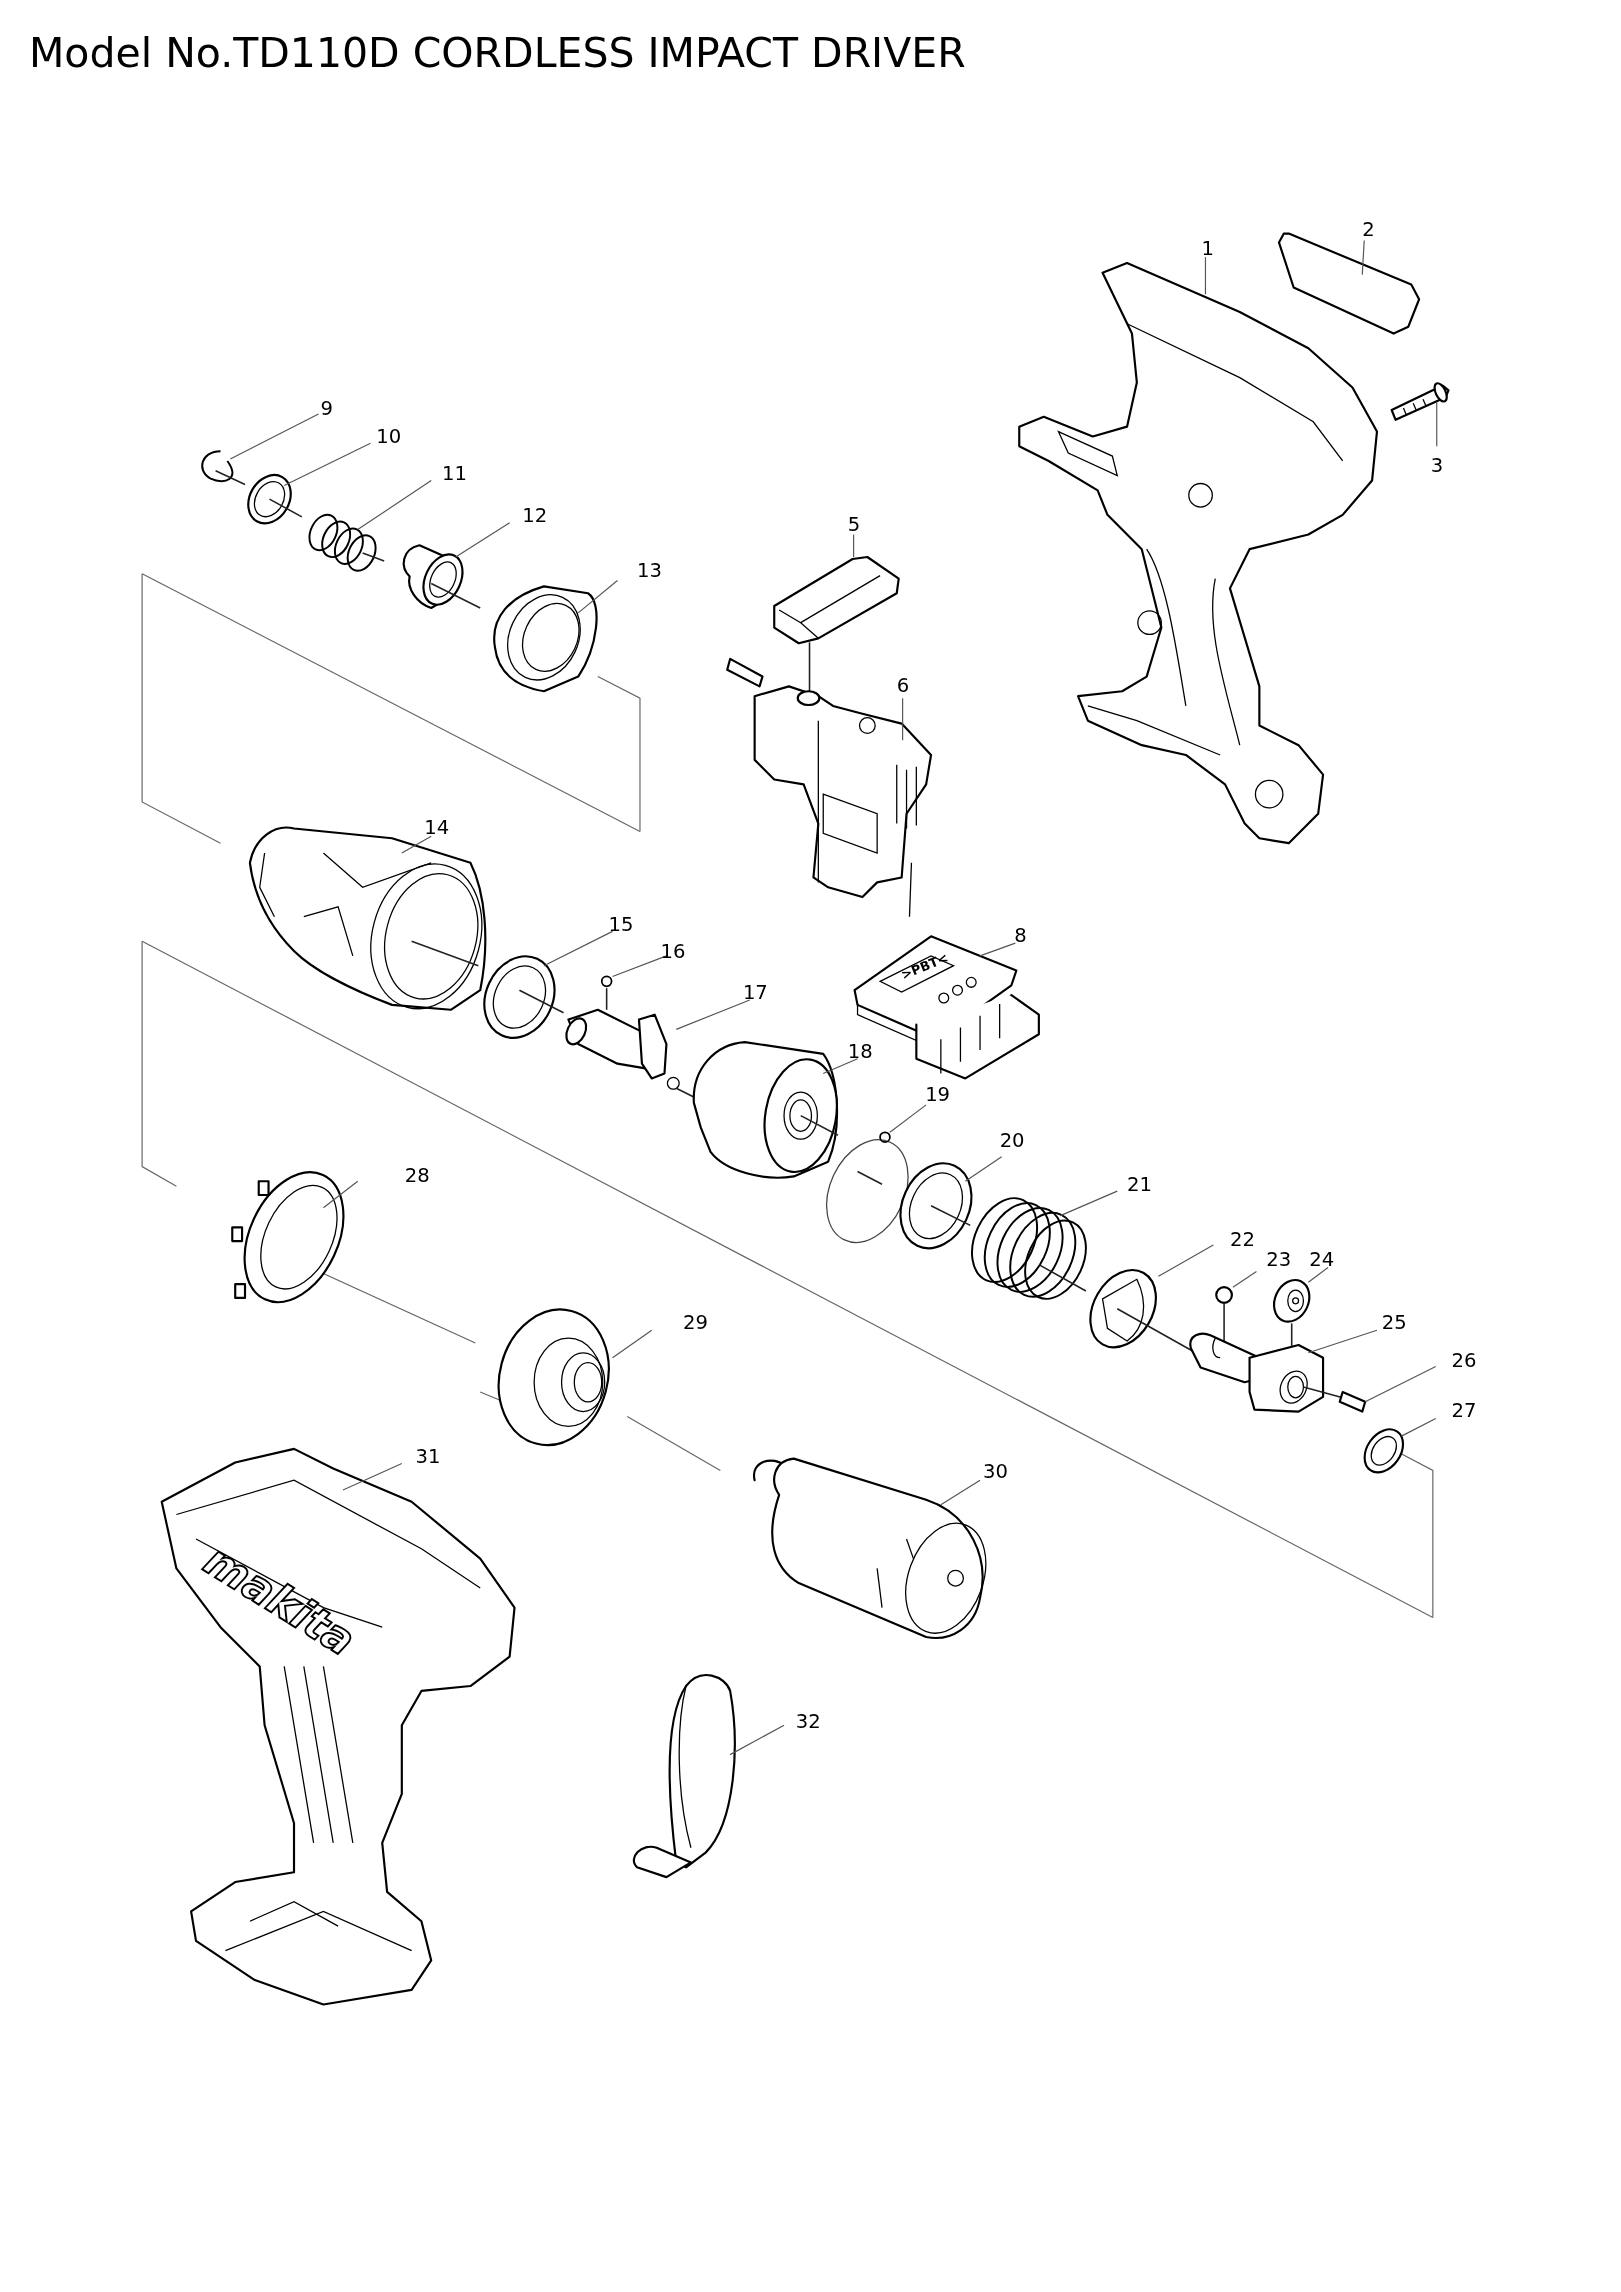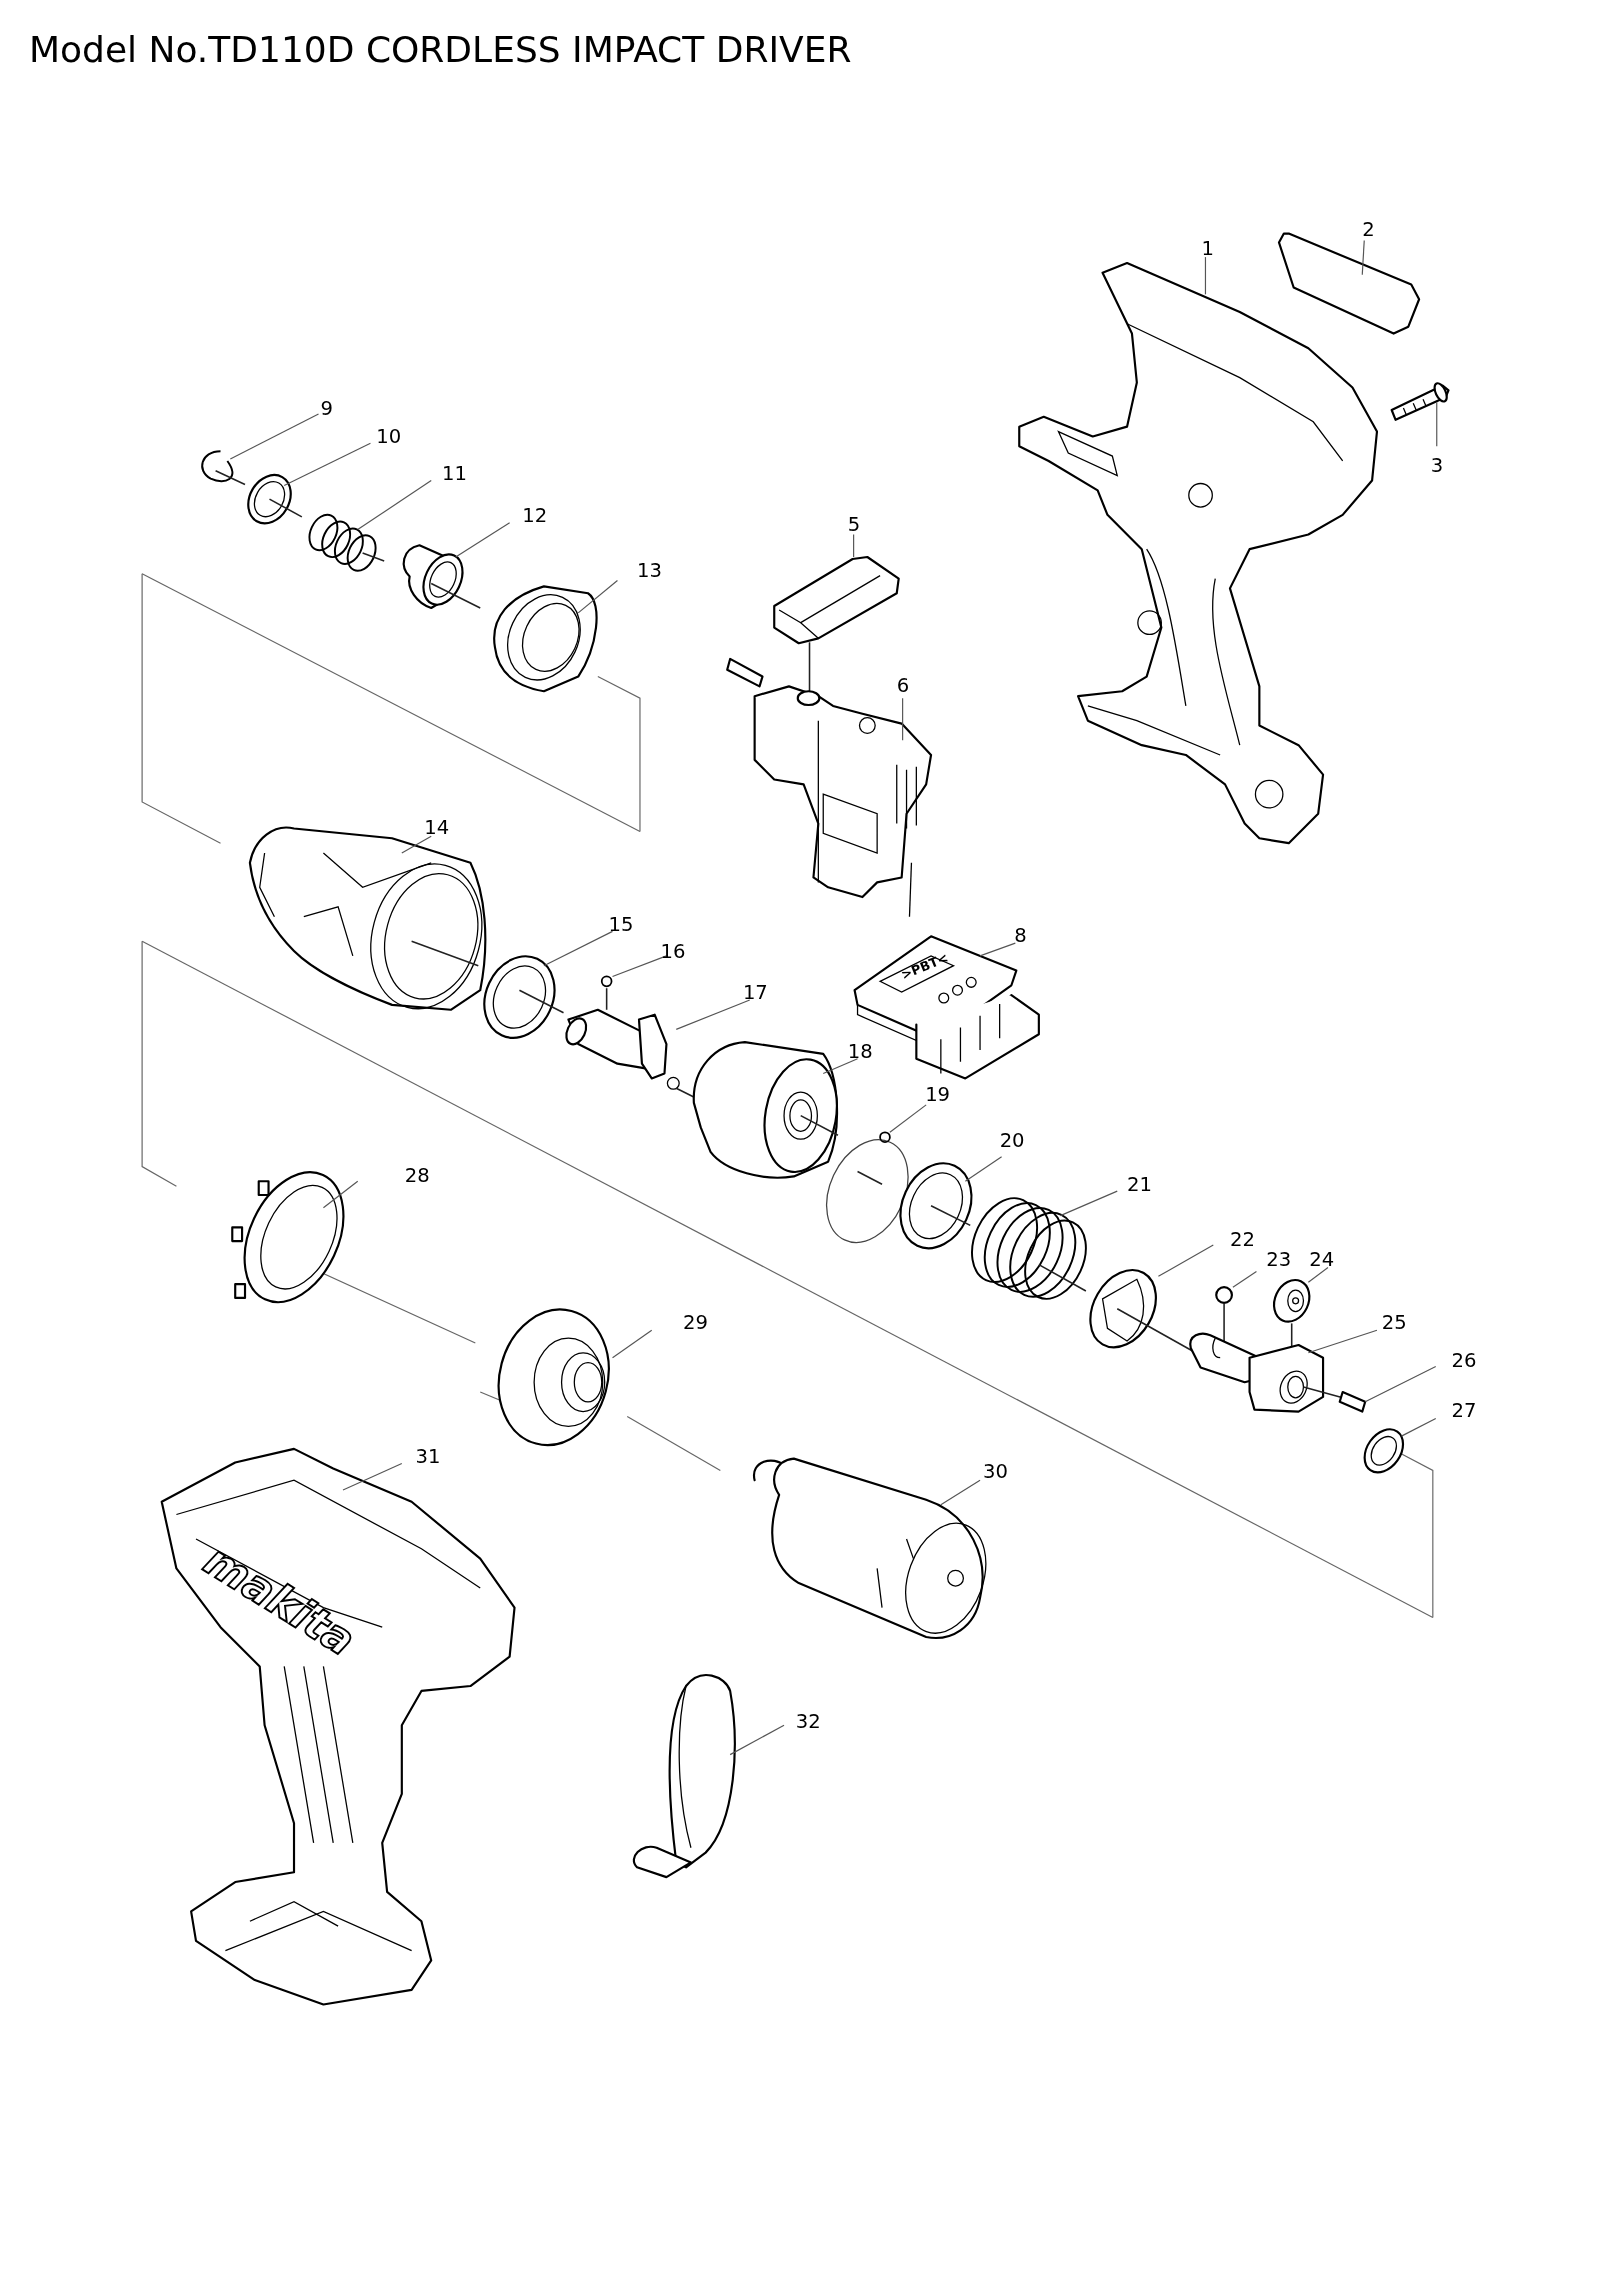--- a/index.html
+++ b/index.html
@@ -1,18 +1,18 @@
 <!DOCTYPE html>
 <html><head>
 <meta charset="utf-8">
 <style>
   html, body { margin:0; padding:0; background:#ffffff; }
   body { width:1621px; height:2293px; position:relative; overflow:hidden;
          font-family:"DejaVu Sans", "Liberation Sans", sans-serif; color:#000; }
-  .title { position:absolute; left:29px; top:29px; font-size:36px; font-weight:400;
+  .title { position:absolute; left:29px; top:29px; font-size:41px; font-weight:400;
            letter-spacing:0px; white-space:nowrap; font-family:"DejaVu Sans", sans-serif; }
   svg.diagram { position:absolute; left:0; top:0; width:1621px; height:2293px; }
   .part { fill:#fff; stroke:#000; stroke-width:2.2; stroke-linejoin:round; stroke-linecap:round; }
   .part-thin { fill:none; stroke:#000; stroke-width:1.3; }
   .leader { fill:none; stroke:#555; stroke-width:1.2; }
   .axis { fill:none; stroke:#222; stroke-width:1.6; }
   .frame { fill:none; stroke:#666; stroke-width:1.2; }
   .lbl { font-family:"DejaVu Sans", "Liberation Sans", sans-serif; font-size:20px; fill:#000; }
   .logo { font-family:"DejaVu Sans", sans-serif; font-size:44px; font-weight:bold; font-style:italic;
           fill:#fff; stroke:#000; stroke-width:2; }

